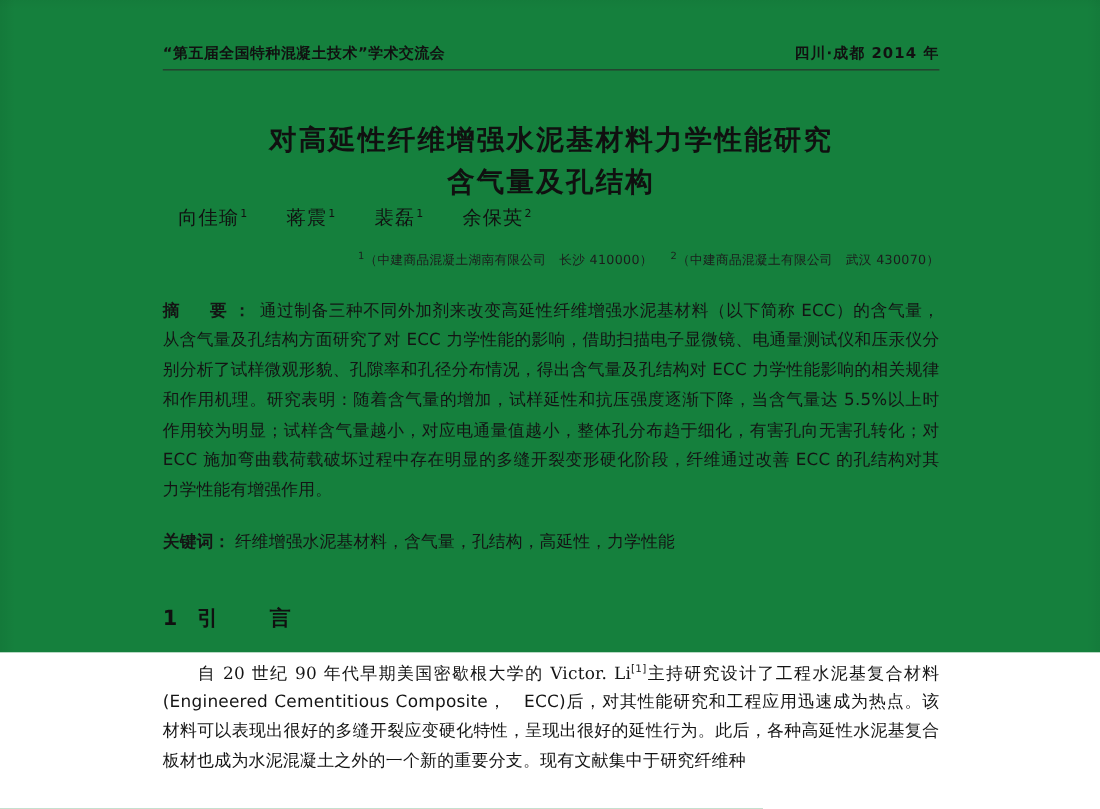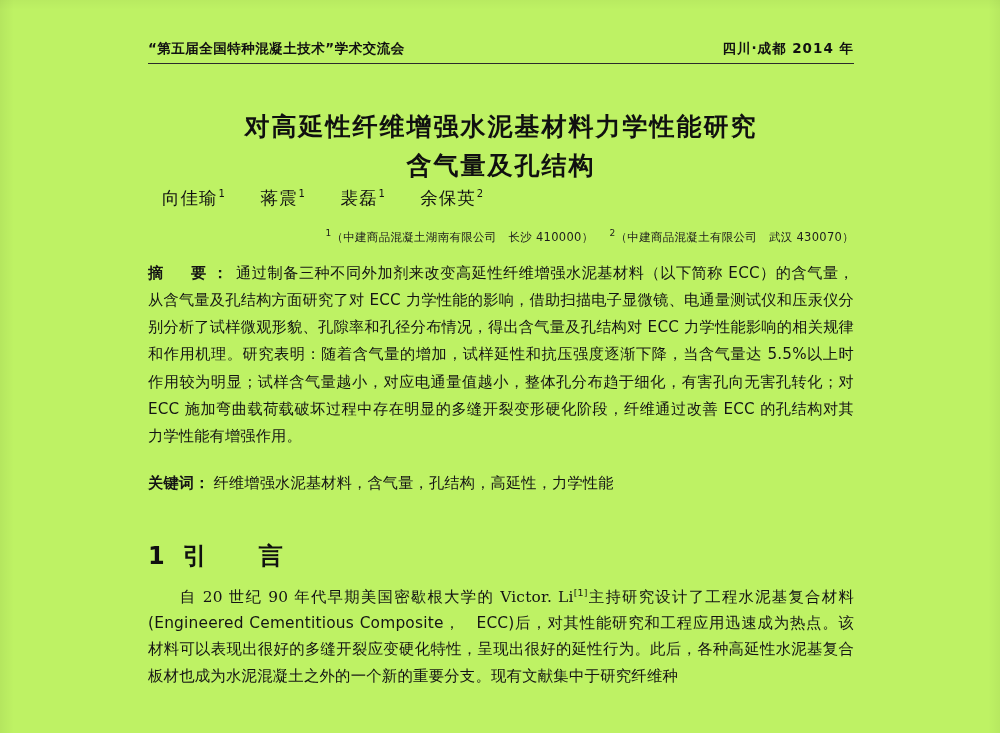--- a/index.html
+++ b/index.html
@@ -10,22 +10,22 @@
   body {
     width: 1000px;
     height: 735px;
     font-family: "DejaVu Sans", "Liberation Sans", sans-serif;
     color: #1a1a1a;
     overflow: hidden;
   }
   .page {
     position: relative;
     width: 1000px;
-    height: 733px;
-    background: #bef264;
+    height: 593px;
+    background: #15803d;
   }
   
   .page::before {
     content: "";
     position: absolute;
     inset: 0;
     background:
       linear-gradient(90deg, rgba(0,0,0,0.05) 0px, rgba(0,0,0,0) 14px),
       linear-gradient(270deg, rgba(0,0,0,0.04) 0px, rgba(0,0,0,0) 12px),
       linear-gradient(180deg, rgba(0,0,0,0.03) 0px, rgba(0,0,0,0) 10px);
@@ -82,21 +82,21 @@
     text-align: right;
     font-size: 11.5px;
     letter-spacing: 0.3px;
     color: #1c1c1c;
   }
   .affil sup { font-size: 9px; vertical-align: super; }
   .affil .gap { display: inline-block; width: 16px; }
 
   
   .abstract {
-    margin-top: 16px;
+    margin-top: 26px;
     font-size: 15.2px;
     line-height: 1.78;
     text-align: justify;
     color: #141414;
     letter-spacing: 0.2px;
   }
   .abstract .lbl {
     font-weight: 700;
     letter-spacing: 6px;
     margin-right: 2px;
@@ -107,29 +107,29 @@
     line-height: 1.7;
     color: #141414;
     letter-spacing: 0.2px;
     font-family: Liberation Mono, monospace;
   }
   .keywords .lbl { font-weight: 700; margin-right: 4px; }
 
   
   .section-head {
     margin-top: 42px;
-    font-size: 24px;
+    font-size: 19px;
     font-weight: 700;
     color: #101010;
   }
   .section-head .num { margin-right: 18px; }
   .section-head .ttl { letter-spacing: 14px; }
 
   .body-para {
-    margin-top: 12px;
+    margin-top: 24px;
     font-size: 15.4px;
     line-height: 1.72;
     text-align: justify;
     color: #141414;
     letter-spacing: 0.2px;
   }
   .body-para .indent { display: inline-block; width: 2em; }
   .body-para sup { font-size: 9.5px; vertical-align: super; }
   .serif { font-family: "DejaVu Serif", "Liberation Serif", serif; }
 </style>

